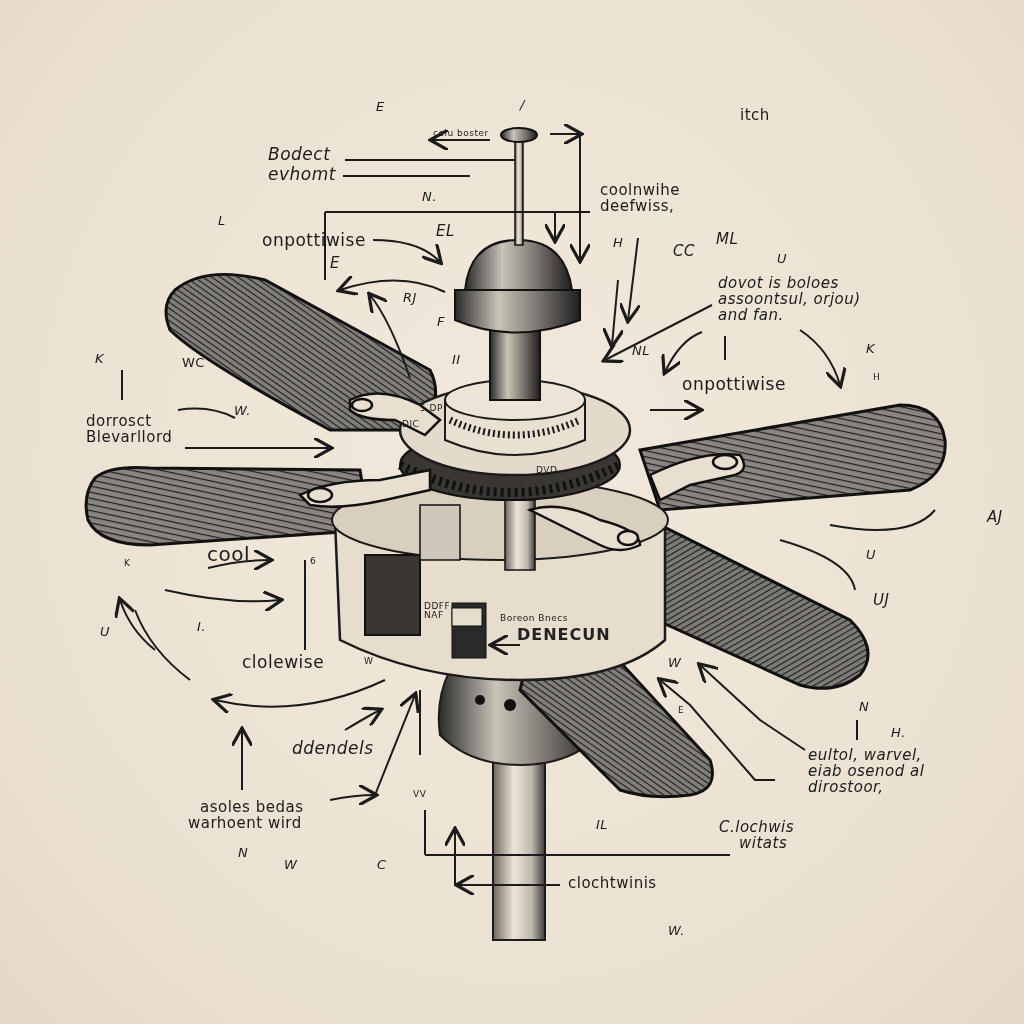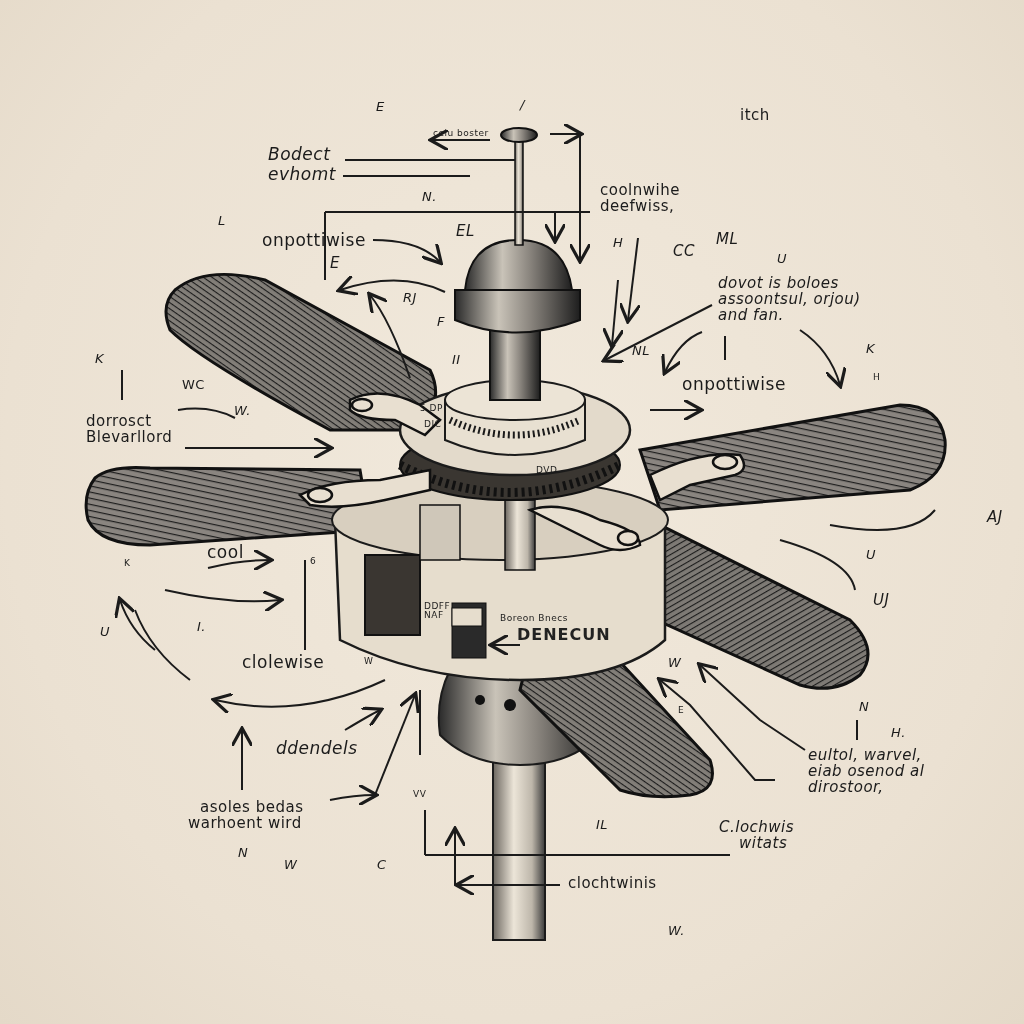--- a/index.html
+++ b/index.html
@@ -173,54 +173,54 @@
 <div class="lbl med upright" style="left:740px;top:108px">itch</div>
 <div class="lbl big" style="left:268px;top:146px">Bodect</div>
 <div class="lbl big" style="left:268px;top:166px">evhomt</div>
 <div class="lbl sm" style="left:422px;top:190px">N.</div>
 <div class="lbl med upright block" style="left:600px;top:183px">
   <span>coolnwihe</span>
   <span>deefwiss,</span>
 </div>
 <div class="lbl sm" style="left:218px;top:214px">L</div>
 <div class="lbl big upright" style="left:262px;top:232px">onpottiwise</div>
-<div class="lbl med" style="left:456px;top:224px">EL</div>
+<div class="lbl med" style="left:436px;top:224px">EL</div>
 <div class="lbl med" style="left:330px;top:256px">E</div>
 <div class="lbl sm" style="left:403px;top:291px">RJ</div>
 <div class="lbl sm" style="left:437px;top:315px">F</div>
 <div class="lbl sm" style="left:452px;top:353px">II</div>
 <div class="lbl sm" style="left:613px;top:236px">H</div>
 <div class="lbl med" style="left:673px;top:244px">CC</div>
 <div class="lbl med" style="left:716px;top:232px">ML</div>
 <div class="lbl sm" style="left:777px;top:252px">U</div>
 <div class="lbl med block" style="left:718px;top:276px">
   <span>dovot is boloes</span>
   <span>assoontsul, orjou)</span>
   <span>and fan.</span>
 </div>
 <div class="lbl sm" style="left:632px;top:344px">NL</div>
 <div class="lbl big upright" style="left:682px;top:376px">onpottiwise</div>
 <div class="lbl sm" style="left:866px;top:342px">K</div>
 <div class="lbl tiny" style="left:873px;top:373px">H</div>
 
 <div class="lbl sm" style="left:95px;top:352px">K</div>
-<div class="lbl sm upright" style="left:182px;top:378px">WC</div>
+<div class="lbl sm upright" style="left:182px;top:356px">WC</div>
 <div class="lbl sm" style="left:234px;top:404px">W.</div>
 <div class="lbl med upright block" style="left:86px;top:414px">
   <span>dorrosct</span>
   <span>Blevarllord</span>
 </div>
-<div class="lbl big upright" style="left:207px;top:544px;font-size:17px">cool</div>
+<div class="lbl big upright" style="left:207px;top:544px;font-size:20px">cool</div>
 <div class="lbl tiny" style="left:124px;top:559px">K</div>
 <div class="lbl tiny" style="left:310px;top:557px">6</div>
 <div class="lbl sm" style="left:100px;top:625px">U</div>
 <div class="lbl sm" style="left:197px;top:620px">I.</div>
 <div class="lbl big upright" style="left:242px;top:654px">clolewise</div>
 <div class="lbl tiny" style="left:364px;top:657px">W</div>
-<div class="lbl big" style="left:276px;top:740px">ddendels</div>
+<div class="lbl big" style="left:292px;top:740px">ddendels</div>
 <div class="lbl med upright block" style="left:188px;top:800px">
   <span style="padding-left:12px">asoles bedas</span>
   <span>warhoent wird</span>
 </div>
 <div class="lbl sm" style="left:238px;top:846px">N</div>
 <div class="lbl sm" style="left:284px;top:858px">W</div>
 <div class="lbl sm" style="left:377px;top:858px">C</div>
 <div class="lbl tiny" style="left:413px;top:790px">VV</div>
 
 <div class="lbl sm" style="left:596px;top:818px">IL</div>
@@ -237,20 +237,20 @@
 <div class="lbl med block" style="left:808px;top:748px">
   <span>eultol, warvel,</span>
   <span>eiab osenod al</span>
   <span>dirostoor,</span>
 </div>
 <div class="lbl med" style="left:987px;top:510px">AJ</div>
 <div class="lbl sm" style="left:866px;top:548px">U</div>
 <div class="lbl med" style="left:873px;top:593px">UJ</div>
 
 <div class="lbl tiny" style="left:420px;top:404px">5 DP</div>
-<div class="lbl tiny" style="left:424px;top:420px">DIC</div>
+<div class="lbl tiny" style="left:402px;top:420px">DIC</div>
 <div class="lbl tiny" style="left:536px;top:466px">DVD</div>
 <div class="lbl tiny block" style="left:424px;top:602px">
   <span>DDFF</span>
   <span>NAF</span>
 </div>
 <div class="lbl tiny" style="left:500px;top:614px">Boreon Bnecs</div>
 <div class="plate" style="left:517px;top:625px">DENECUN</div>
 
 </body></html>

